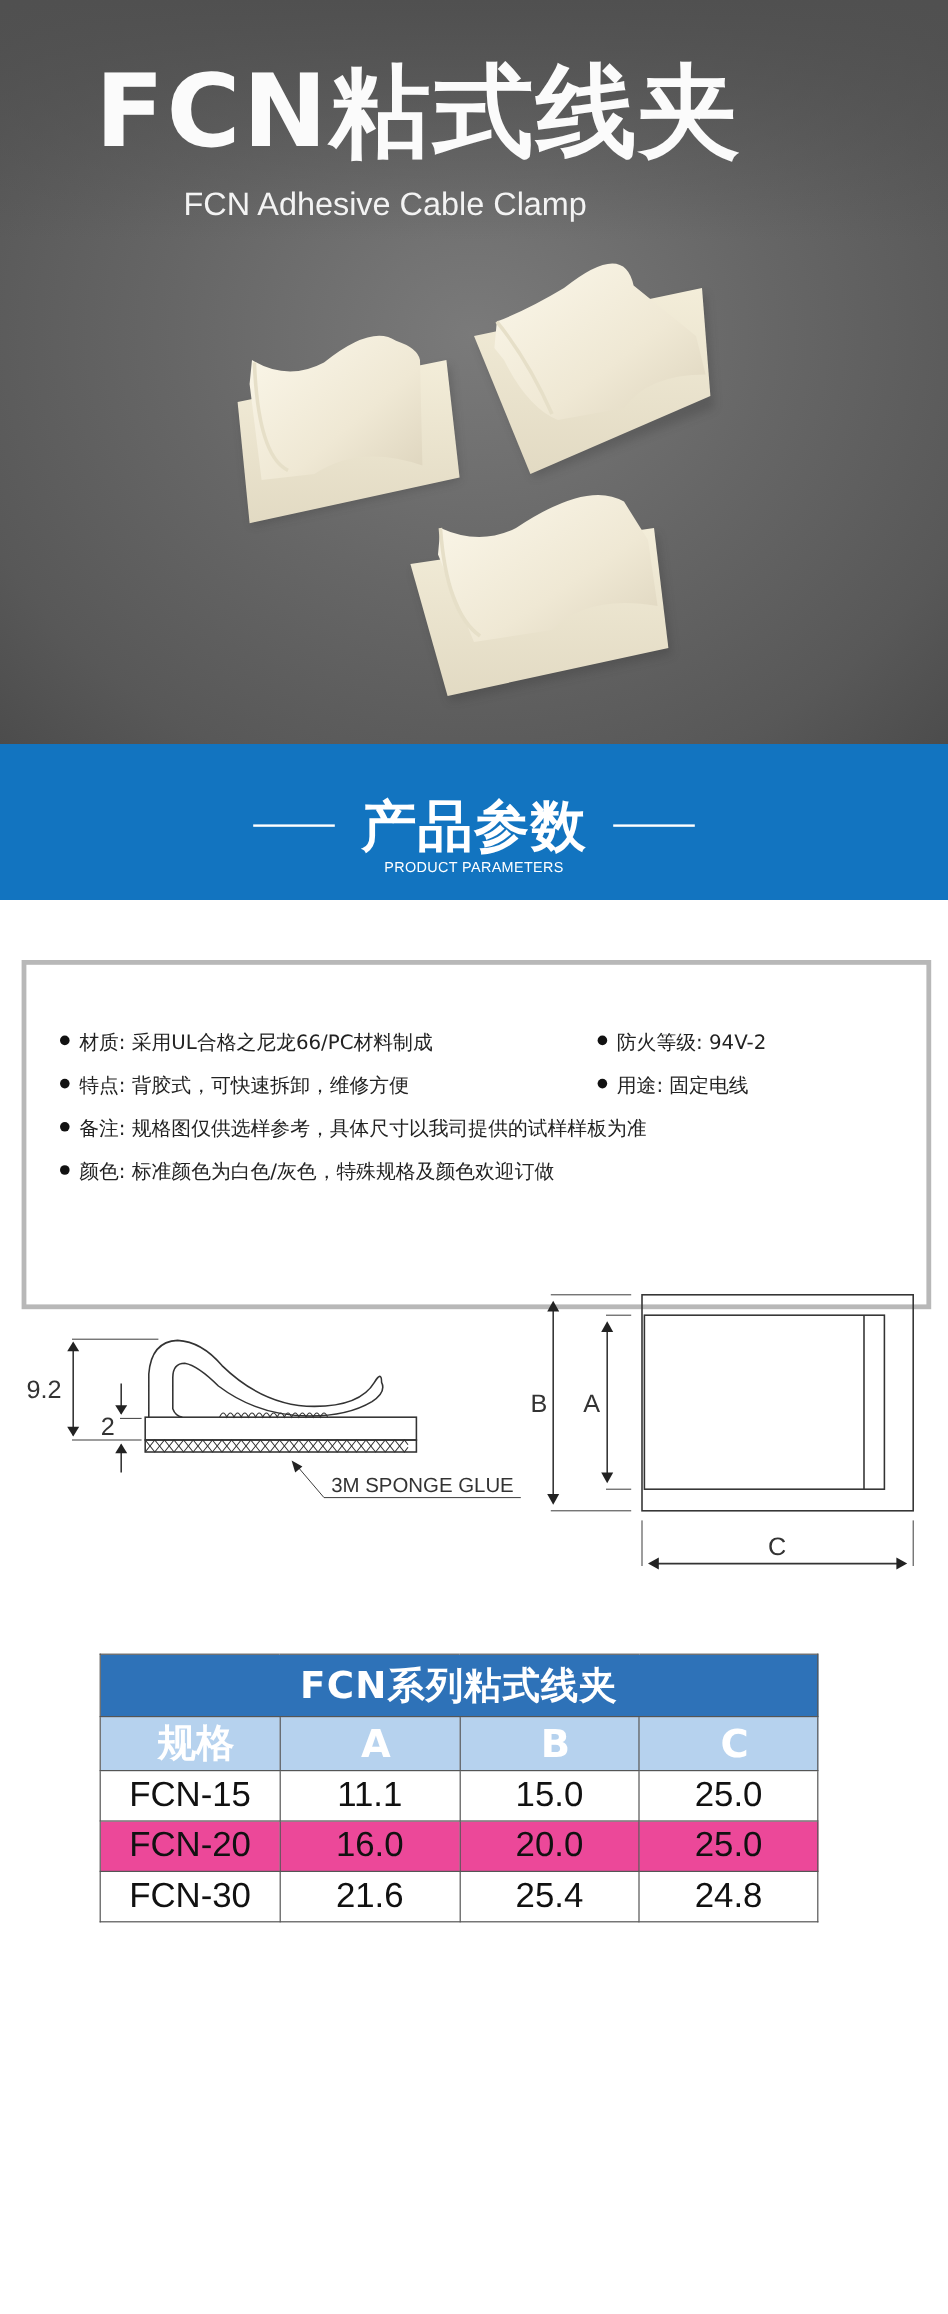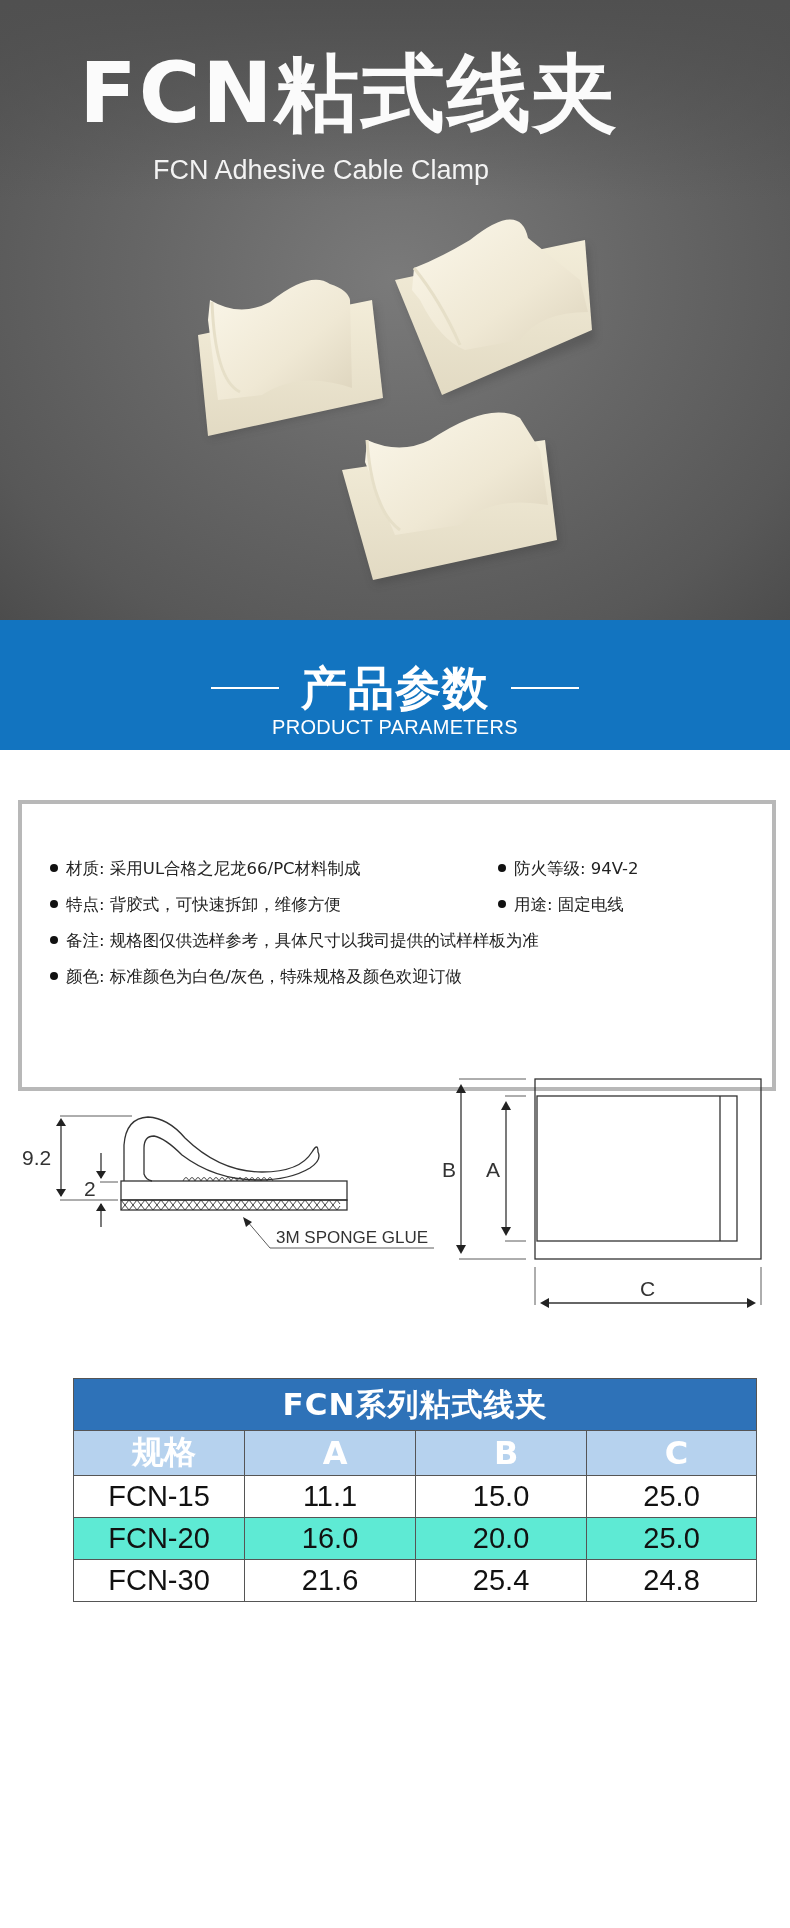--- a/index.html
+++ b/index.html
@@ -17,40 +17,40 @@
     color: #f3f3f3; font-size: 27px; line-height: 36px; font-family: "Liberation Sans", sans-serif; }
   .clip-art { position: absolute; left: 0; top: 0; width: 790px; height: 620px; }
 
   
   .banner { position: absolute; left: 0; top: 620px; width: 790px; height: 130px; background: #1274c0; }
   .banner-row { position: absolute; top: 40px; left: 0; width: 790px; height: 56px; display: flex;
     align-items: center; justify-content: center; }
   .banner-line { width: 68px; height: 2px; background: #ffffff; }
   .banner-title { color: #fff; font-weight: bold; font-size: 46px; margin: 0 22px; letter-spacing: 1px; line-height: 56px; }
   .banner-sub { position: absolute; left: 0; width: 790px; top: 96px; text-align: center;
-    color: #fff; font-size: 20px; font-family: "Liberation Sans", sans-serif; letter-spacing: 0.3px; }
+    color: #fff; font-size: 12px; font-family: "Liberation Sans", sans-serif; letter-spacing: 0.3px; }
 
   
   .info-box { position: absolute; left: 18px; top: 800px; width: 758px; height: 291px;
     border: 4px solid #b8b8b8; background: #fff; }
   .info-item { position: absolute; font-size: 16.5px; color: #222; line-height: 22px; white-space: nowrap; }
   .info-item .dot { display: inline-block; width: 8px; height: 8px; border-radius: 50%; background: #111;
     margin-right: 8px; vertical-align: middle; position: relative; top: -2px; }
 
   
   .diagram { position: absolute; left: 0; top: 1060px; width: 790px; height: 260px; }
   .dim-text { font-family: "Liberation Sans", sans-serif; fill: #333; }
 
   
-  .spec-table { position: absolute; left: 73px; top: 1378px; width: 684px; border-collapse: collapse; }
+  .spec-table { position: absolute; left: 83px; top: 1378px; width: 599px; border-collapse: collapse; }
   .spec-table td, .spec-table th { border: 1px solid #555; text-align: center; padding: 0; }
   .t-title { background: #2e72b8; color: #fff; font-weight: bold; font-size: 31px; height: 52px; letter-spacing: 1px; }
   .t-head th { background: #b6d2ee; color: #ffffff; font-weight: bold; font-size: 32px; height: 42px; padding-left: 10px; }
   .t-row td { font-size: 29px; color: #111; height: 42px; font-family: "Liberation Sans", sans-serif; }
-  .t-row.alt td { background: #5eead4; }
+  .t-row.alt td { background: #ec4899; }
   .t-row.plain td { background: #ffffff; }
 </style>
 </head>
 <body>
 
 <div class="hero">
   <svg class="clip-art" viewBox="0 0 790 620">
     <defs>
       <linearGradient id="cl" x1="0" y1="0" x2="1" y2="1">
         <stop offset="0" stop-color="#fbf7ea"></stop>

